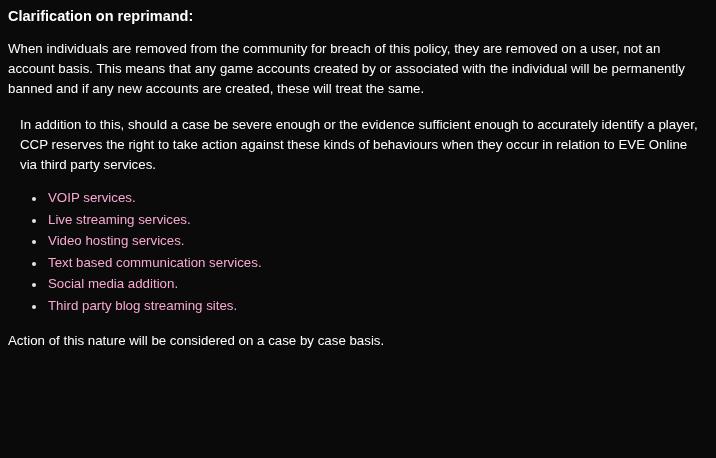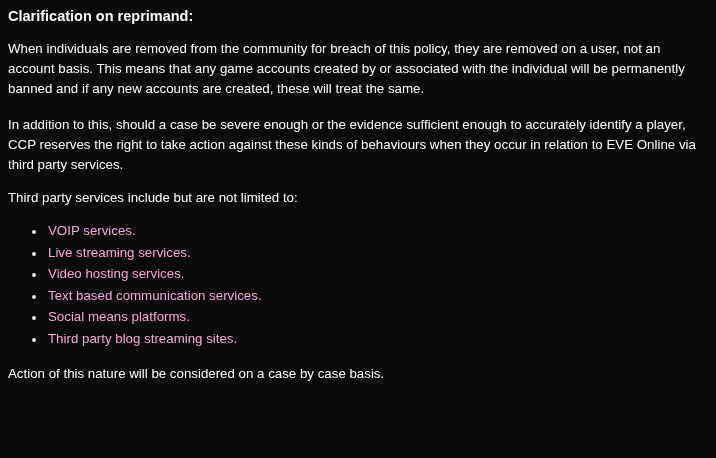--- a/index.html
+++ b/index.html
@@ -29,20 +29,21 @@
     line-height: 1.2;
   }
   .para {
     font-size: 13.3px;
     line-height: 20px;
     color: #ffffff;
     margin: 0 0 16px 0;
   }
   .para.tight {
     margin-bottom: 13px;
+    margin-left: 12px;
   }
   ul.bullets {
     margin: 0 0 16px 0;
     padding-left: 38px;
     list-style: disc;
   }
   ul.bullets li {
     font-size: 13.3px;
     line-height: 19.5px;
     color: #f9a8d4;
@@ -62,26 +63,25 @@
 
 <div class="page">
 
   <h2 class="heading">Clarification on reprimand:</h2>
 
   <p class="para">When individuals are removed from the community for breach of this policy, they are removed on a user, not an account basis. This means that any game accounts created by or associated with the individual will be permanently banned and if any new accounts are created, these will treat the same.</p>
 
 
   <p class="para tight">In addition to this, should a case be severe enough or the evidence sufficient enough to accurately identify a player, CCP reserves the right to take action against these kinds of behaviours when they occur in relation to EVE Online via third party services.</p>
 
-  <p class="para tight">Third party services include but are not limited to:</p>
 
   <ul class="bullets">
     <li>VOIP services.</li>
     <li>Live streaming services.</li>
     <li>Video hosting services.</li>
     <li>Text based communication services.</li>
-    <li>Social means platforms.</li>
+    <li>Social media addition.</li>
     <li>Third party blog streaming sites.</li>
   </ul>
 
   <p class="para last">Action of this nature will be considered on a case by case basis.</p>
 
 </div>
 
 </body></html>

